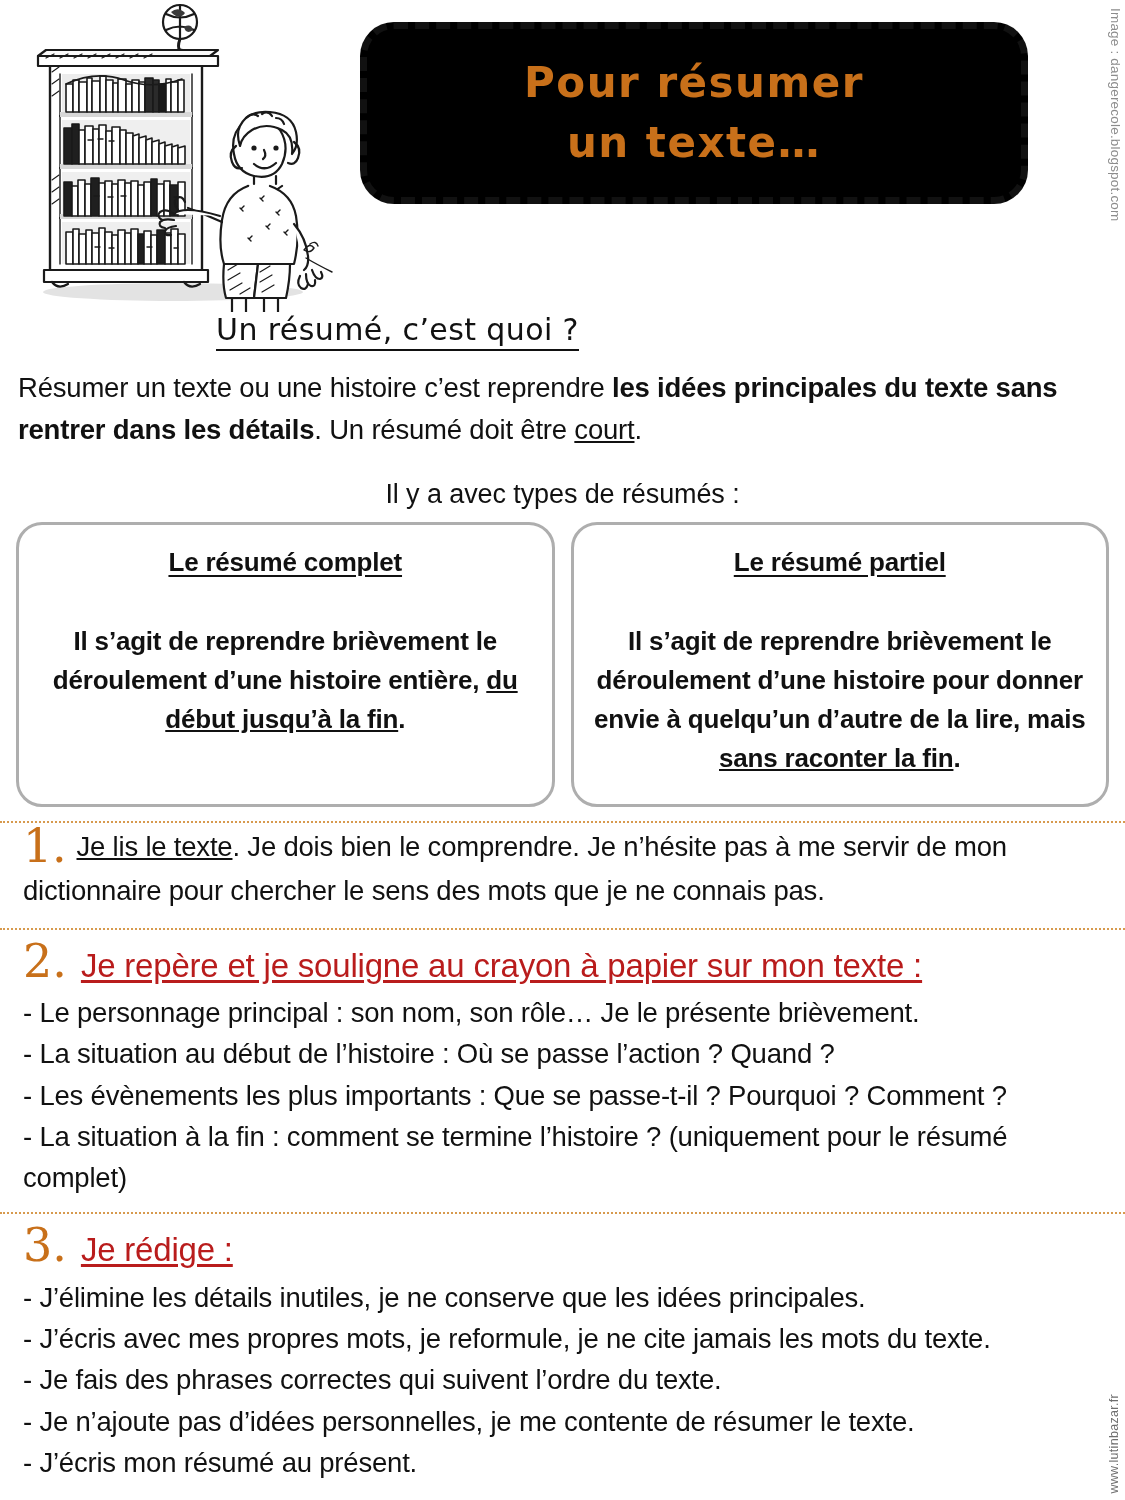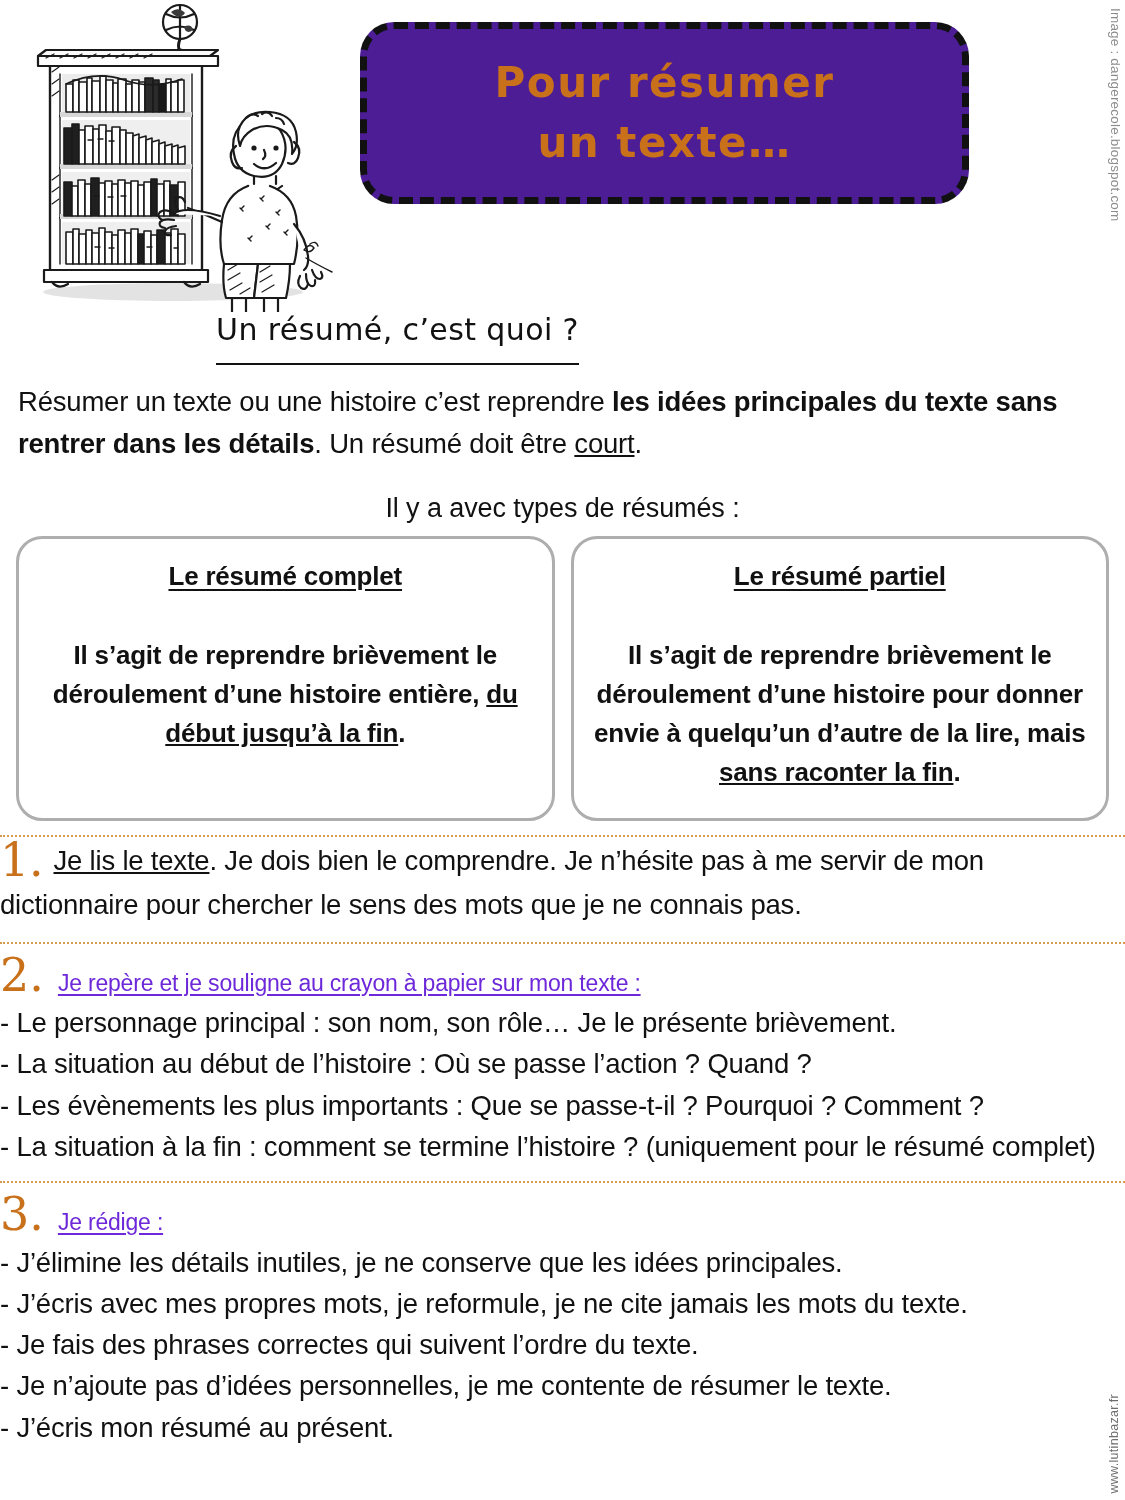--- a/index.html
+++ b/index.html
@@ -32,23 +32,23 @@
     width: 350px;
     height: 312px;
   }
   .illustration svg { display: block; }
 
   
   .title-box {
     position: absolute;
     left: 360px;
     top: 22px;
-    width: 609px;
+    width: 668px;
     height: 182px;
-    background: #4c1d95;
+    background: #000000;
     border: 7px dashed #111111;
     border-radius: 34px;
     box-sizing: border-box;
     display: flex;
     flex-direction: column;
     align-items: center;
     justify-content: center;
   }
   .title-line {
     color: #c8701a;
@@ -95,21 +95,21 @@
     padding-right: 330px;
   }
   .subtitle {
     display: inline-block;
     color: #111111;
     font-family: "DejaVu Sans", sans-serif;
     font-size: 30px;
     font-weight: 400;
     letter-spacing: 0.4px;
     border-bottom: 2px solid #111111;
-    padding-bottom: 16px;
+    padding-bottom: 2px;
   }
 
   
   .intro {
     margin: 16px 18px 0 18px;
     font-size: 27.5px;
     line-height: 1.52;
     color: #111;
     font-stretch: condensed;
     letter-spacing: -0.2px;
@@ -160,39 +160,39 @@
 
   
   .sep {
     height: 0;
     border-top: 2px dotted #d79a4e;
     margin: 14px 0 0 0;
   }
 
   
   .step {
-    padding: 0 0;
+    padding: 0 23px;
   }
   .step-head {
     display: flex;
     align-items: baseline;
     gap: 14px;
     margin-top: 8px;
   }
   .step-num {
     color: #c8701a;
     font-family: "DejaVu Serif", serif;
     font-size: 46px;
     line-height: 1;
     font-weight: 400;
     flex: 0 0 auto;
   }
   .step-head-text {
-    font-size: 23px;
-    color: #6d28d9;
+    font-size: 33px;
+    color: #b91c1c;
     line-height: 1.5;
     letter-spacing: -0.2px;
   }
   .step-head-text .hl {
     text-decoration: underline;
     text-underline-offset: 3px;
   }
   .step-body {
     font-size: 27.5px;
     color: #111;

